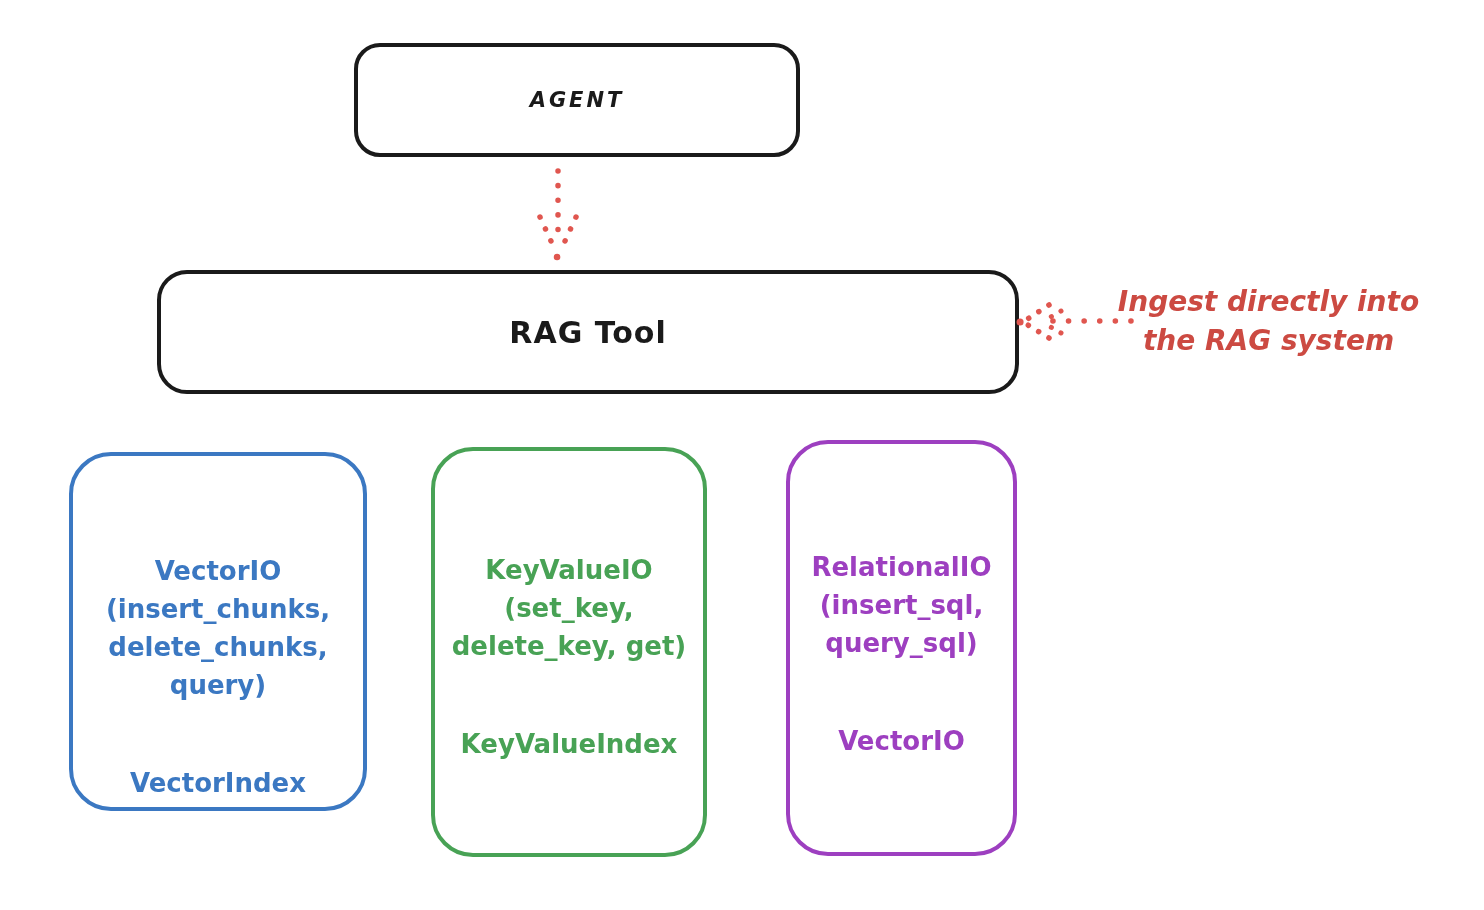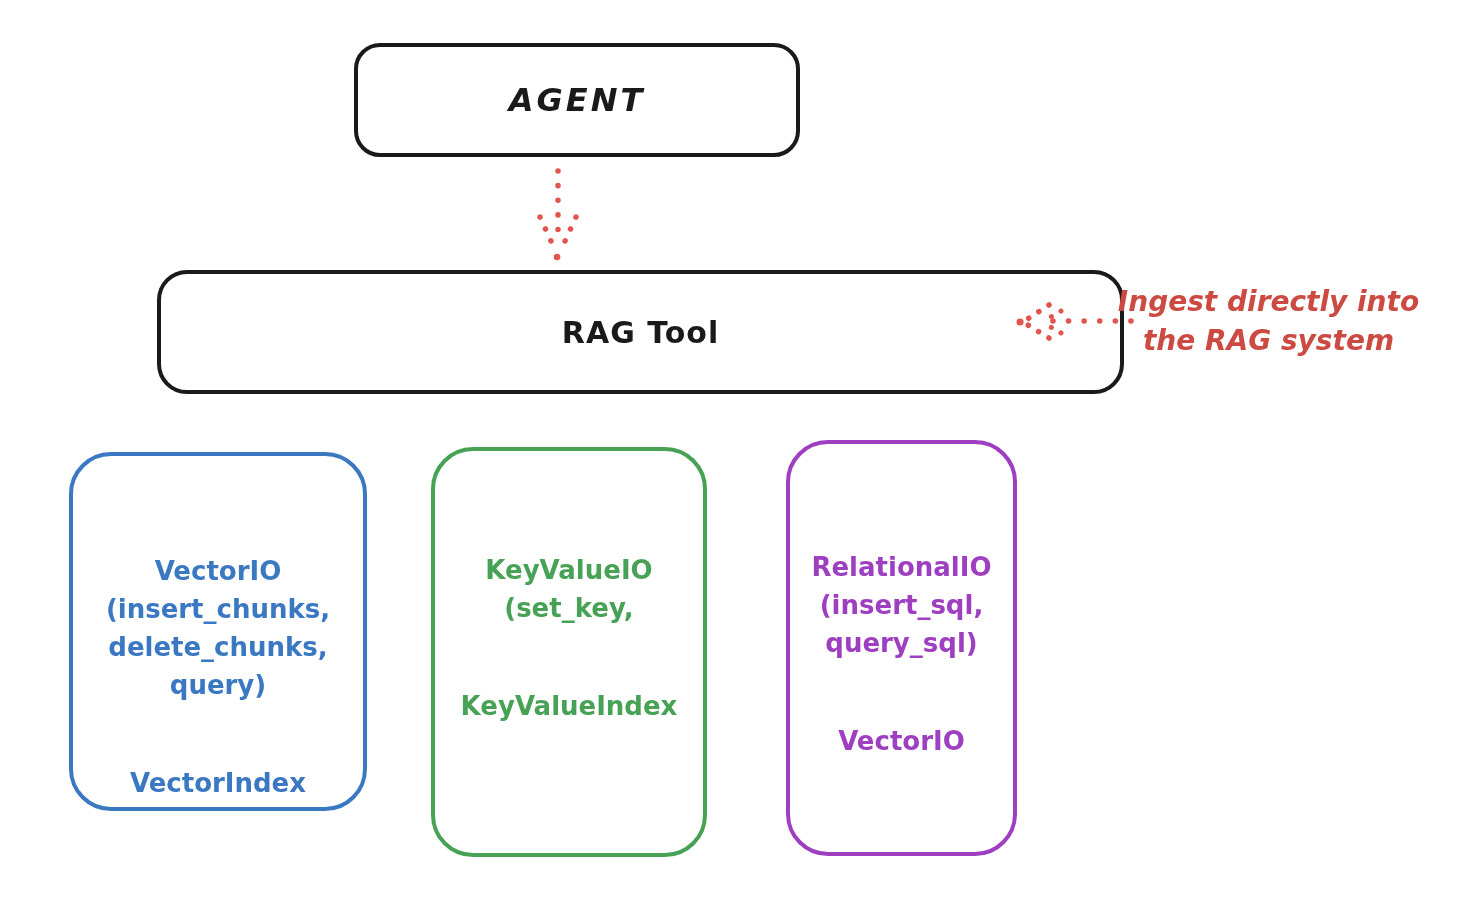--- a/index.html
+++ b/index.html
@@ -26,28 +26,28 @@
   .box-black {
     border: 4px solid #1a1a1a;
     border-radius: 26px;
     color: #1a1a1a;
   }
   #agent-box {
     left: 354px; top: 43px;
     width: 446px; height: 114px;
   }
   #agent-box .box-title {
-    font-size: 32px;
+    font-size: 21px;
     font-weight: 700;
     letter-spacing: 3px;
     font-style: italic;
   }
   #rag-box {
     left: 157px; top: 270px;
-    width: 967px; height: 124px;
+    width: 862px; height: 124px;
     border-radius: 30px;
   }
   #rag-box .box-title {
     font-size: 30px;
     font-weight: 600;
     letter-spacing: 1px;
   }
   .io-box {
     position: absolute;
     box-sizing: border-box;
@@ -126,20 +126,21 @@
     <div>VectorIO</div>
     <div>(insert_chunks,</div>
     <div>delete_chunks,</div>
     <div>query)</div>
     <div class="index-label">VectorIndex</div>
   </div>
 
   <div id="keyvalue-box" class="io-box">
     <div>KeyValueIO</div>
     <div>(set_key,</div>
+    <div>delete_key, get)</div>
     <div class="index-label">KeyValueIndex</div>
   </div>
 
   <div id="relational-box" class="io-box">
     <div>RelationalIO</div>
     <div>(insert_sql,</div>
     <div>query_sql)</div>
     <div class="index-label">VectorIO</div>
   </div>
 

